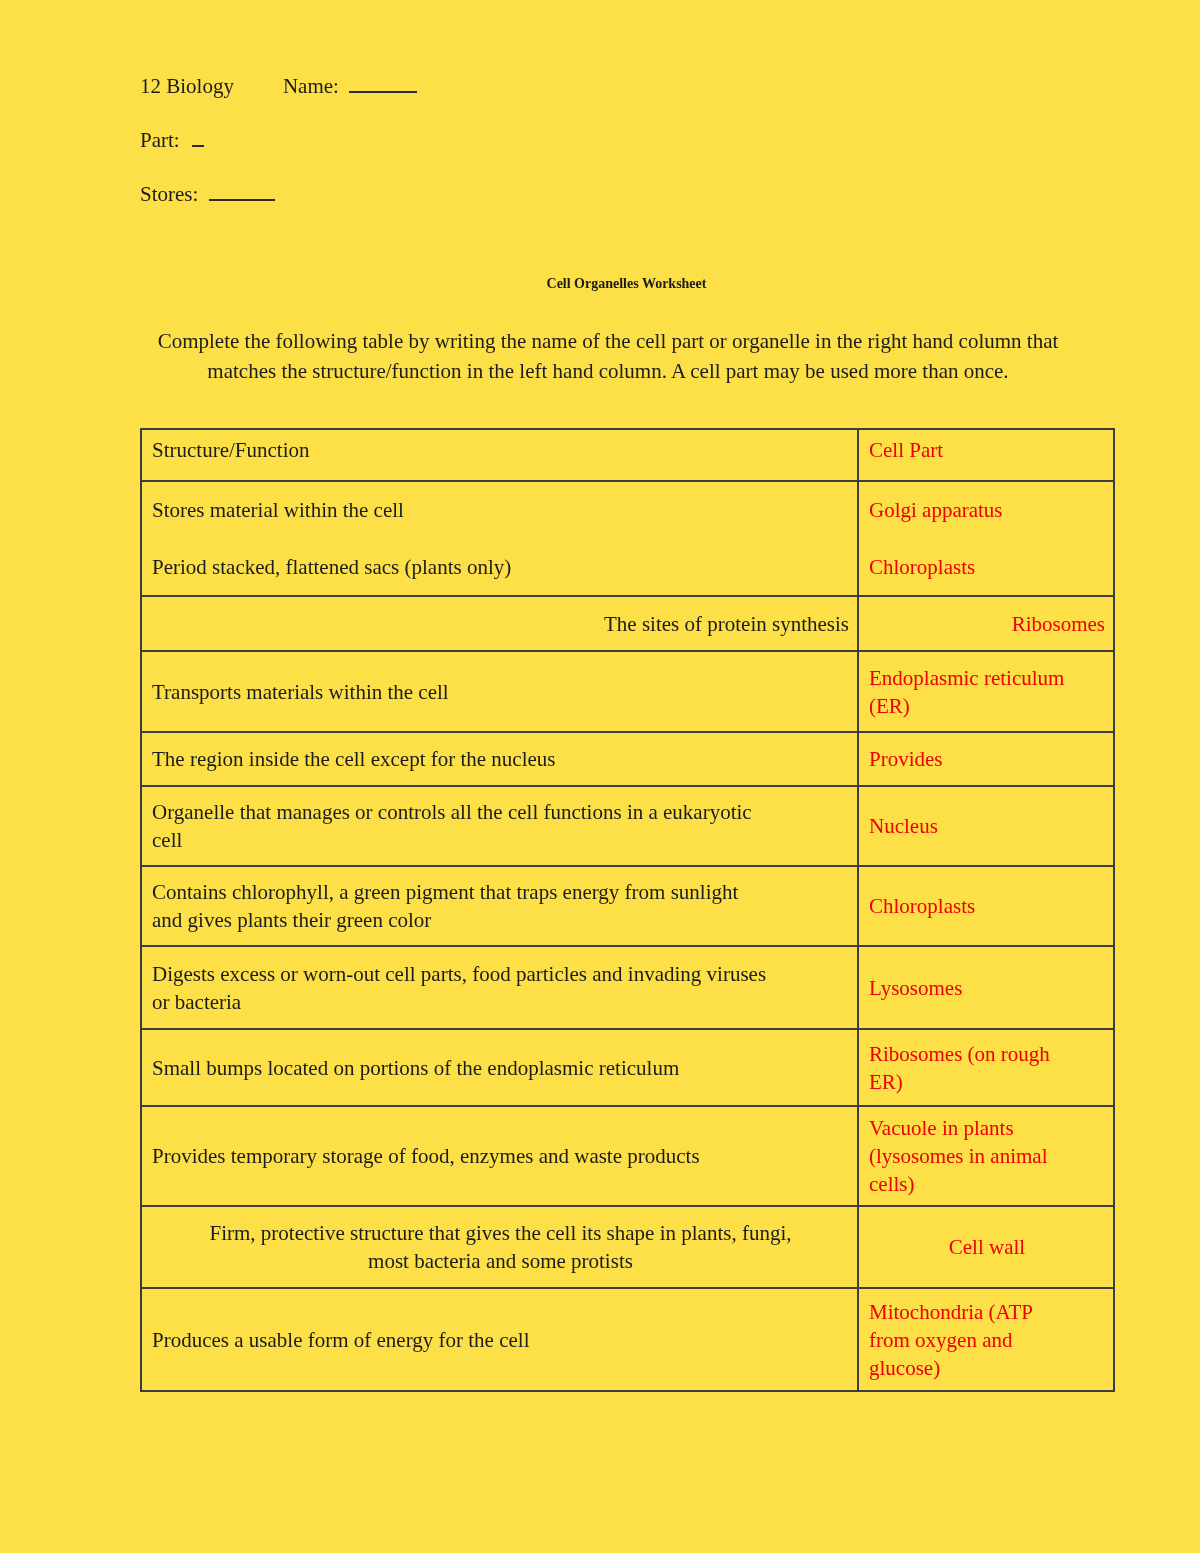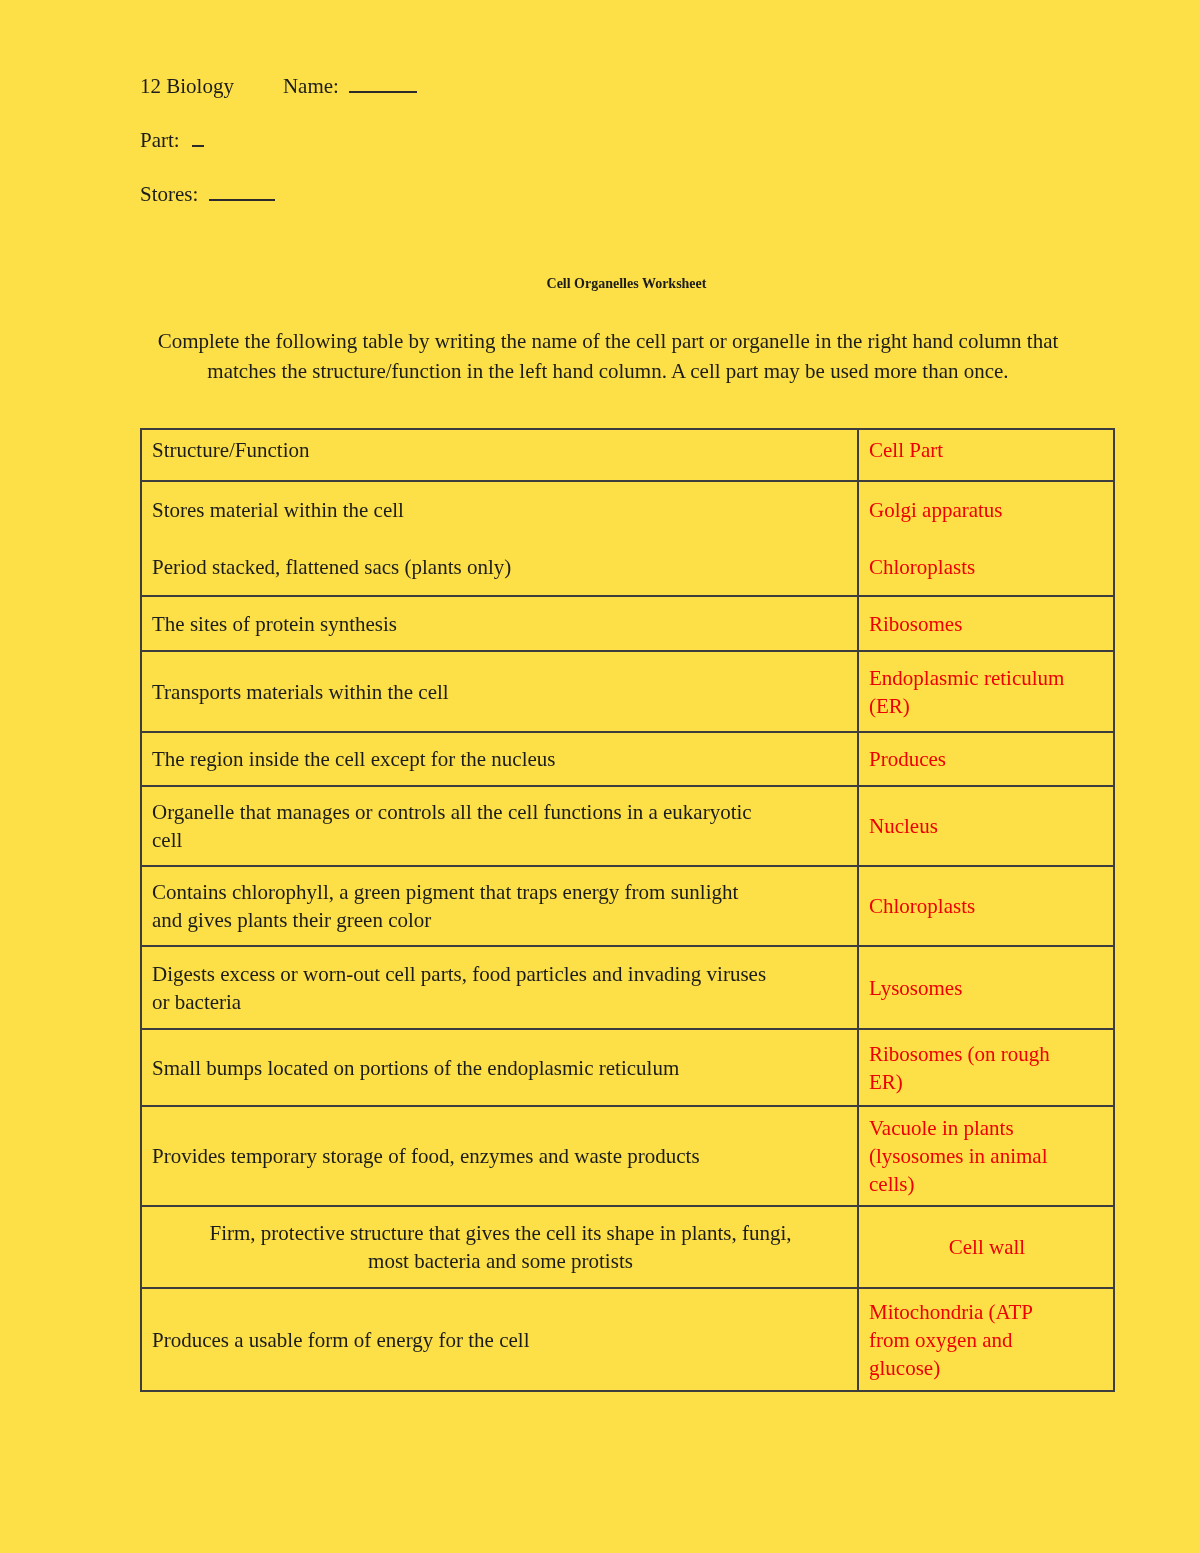--- a/index.html
+++ b/index.html
@@ -67,21 +67,21 @@
     font-size: 21px;
     line-height: 28px;
     color: var(--ink);
   }
   .ws td.qr { color: var(--answer-red); }
   .ws tr.r1 td { vertical-align: top; padding-top: 6px; }
   .qline, .aline { white-space: nowrap; }
   .para2 { margin-top: 29px; }
   tr.r1  { height: 52px; border-radius: 21px; }
   tr.r2  { height: 115px; border-radius: 20px; }
-  tr.r3  { height: 55px; }
+  tr.r3  { height: 55px; text-align: right; }
   tr.r4  { height: 81px; }
   tr.r5  { height: 54px; }
   tr.r6  { height: 80px; }
   tr.r7  { height: 80px; }
   tr.r8  { height: 83px; }
   tr.r9  { height: 77px; }
   tr.r10 { height: 100px; }
   tr.r11 { height: 82px; text-align: center; }
   tr.r12 { height: 103px; }
 </style>
@@ -141,21 +141,21 @@
         <td class="qr">
           <div class="aline">Endoplasmic reticulum</div>
           <div class="aline">(ER)</div>
         </td>
       </tr>
       <tr class="r5">
         <td class="ql">
           <div class="qline">The region inside the cell except for the nucleus</div>
         </td>
         <td class="qr">
-          <div class="aline">Produces</div>
+          <div class="aline">Provides</div>
         </td>
       </tr>
       <tr class="r6">
         <td class="ql">
           <div class="qline">Organelle that manages or controls all the cell functions in a eukaryotic</div>
           <div class="qline">cell</div>
         </td>
         <td class="qr">
           <div class="aline">Nucleus</div>
         </td>

